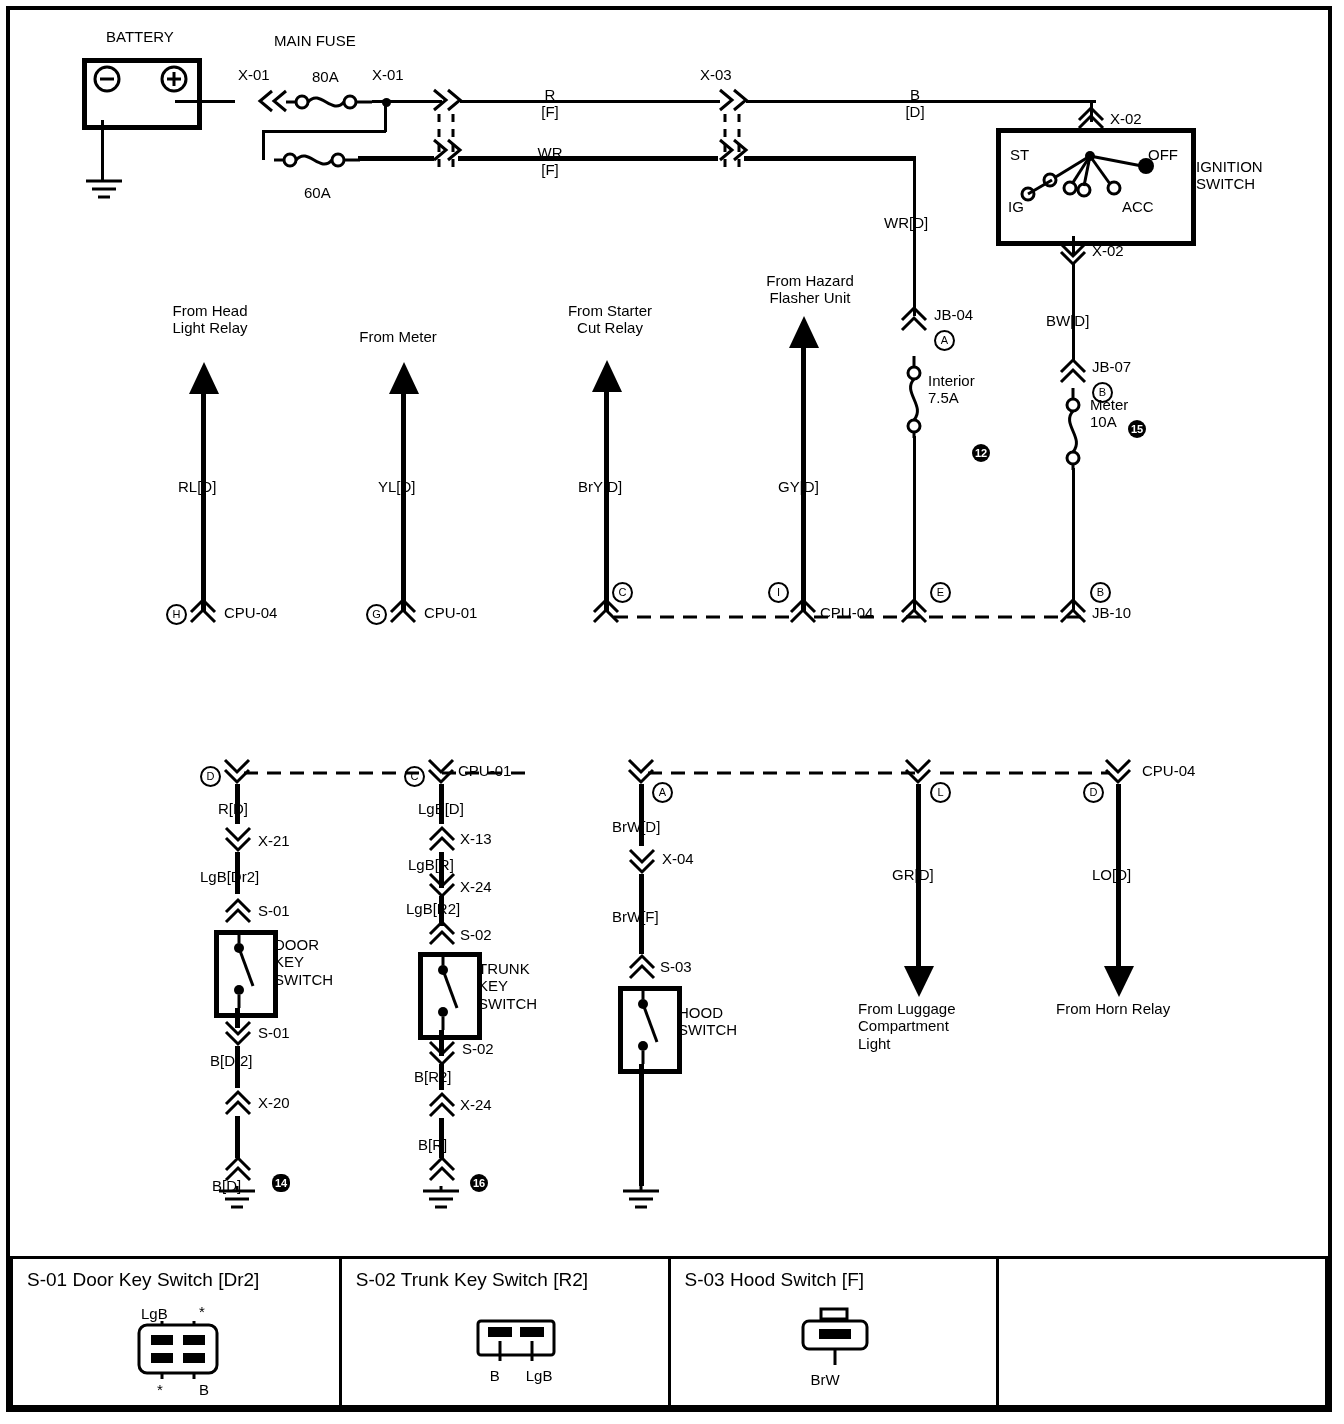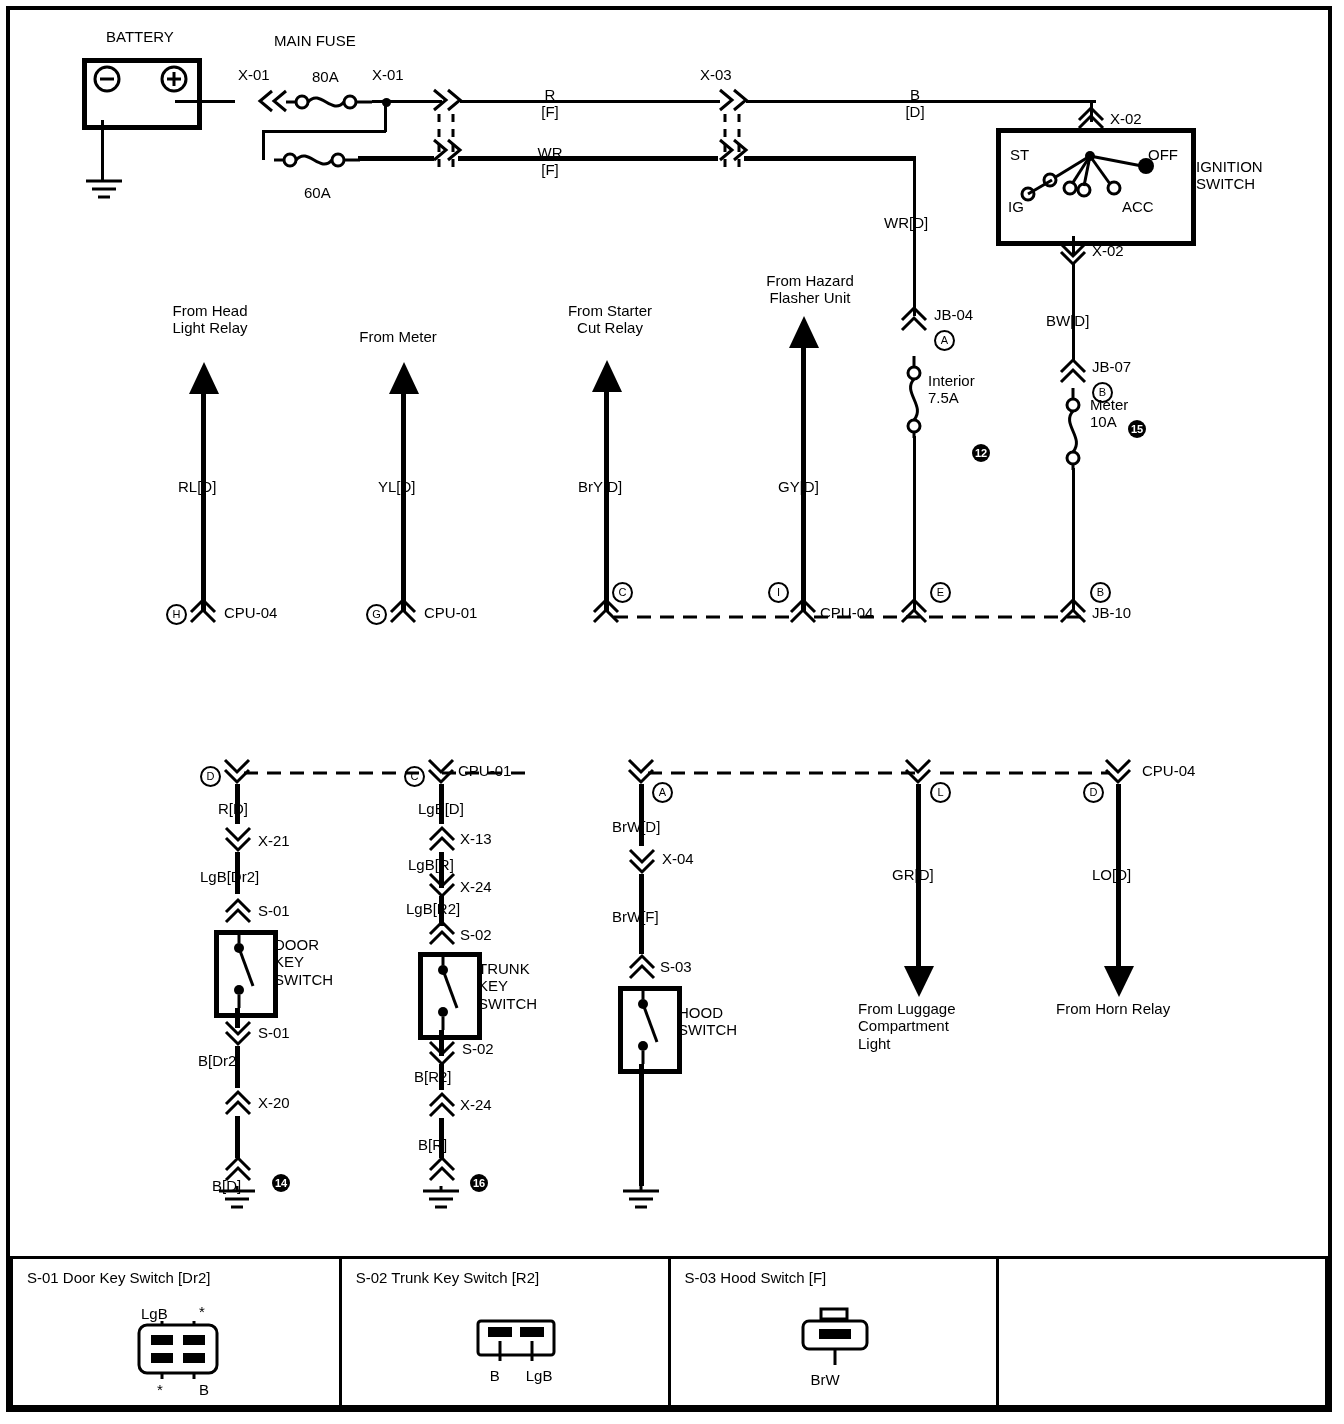--- a/index.html
+++ b/index.html
@@ -11,21 +11,21 @@
   .hline{position:absolute;background:#000;height:3px;}
   .vline.thick{width:5px;}
   .hline.thick{height:5px;}
   .box{position:absolute;border:3px solid #000;background:#fff;}
   .box.thick{border-width:5px;}
   svg{position:absolute;overflow:visible;}
   .frame{position:absolute;left:6px;top:6px;width:1326px;height:1406px;border:4px solid #000;box-sizing:border-box;}
   .legend{position:absolute;left:10px;top:1256px;width:1318px;height:152px;box-sizing:border-box;border:3px solid #000;display:flex;}
   .legend .cell{flex:1;border-right:3px solid #000;position:relative;}
   .legend .cell:last-child{border-right:none;}
-  .legend .cell .title{position:absolute;left:14px;top:10px;font-size:15px;}
+  .legend .cell .title{position:absolute;left:14px;top:10px;font-size:19px;}
   .cu{position:absolute;left:162px;top:640px;width:986px;height:110px;border:5px solid #000;background:#fff;}
   .cu span{position:absolute;left:0;right:0;top:38px;text-align:center;font-size:17px;letter-spacing:.5px;}
   .dot{position:absolute;width:9px;height:9px;background:#000;border-radius:50%;}
   .circlenum{position:absolute;width:17px;height:17px;border:2px solid #000;border-radius:50%;font-size:11px;text-align:center;line-height:16px;}
   .blkcirc{position:absolute;width:18px;height:18px;background:#000;border-radius:50%;color:#fff;font-size:11px;text-align:center;line-height:18px;font-weight:bold;}
 </style>
 </head>
 <body>
 
 <div id="sheet">
@@ -311,39 +311,39 @@
 KEY
 SWITCH</div>
 
   <div class="vline thick" style="left:235px;top:1008px;height:20px;"></div>
   <svg style="left:223px;top:1018px;width:30px;height:30px;" viewBox="0 0 30 30">
     <polyline points="3,4 15,16 27,4" fill="none" stroke="#000" stroke-width="3"></polyline>
     <polyline points="3,14 15,26 27,14" fill="none" stroke="#000" stroke-width="3"></polyline>
   </svg>
   <div class="lbl" style="left:258px;top:1024px;">S-01</div>
   <div class="vline thick" style="left:235px;top:1046px;height:42px;"></div>
-  <div class="lbl" style="left:198px;top:1052px;text-align:right;">B[Dr2]</div>
+  <div class="lbl" style="left:210px;top:1052px;text-align:right;">B[Dr2]</div>
   <svg style="left:223px;top:1088px;width:30px;height:30px;" viewBox="0 0 30 30">
     <polyline points="3,16 15,4 27,16" fill="none" stroke="#000" stroke-width="3"></polyline>
     <polyline points="3,26 15,14 27,26" fill="none" stroke="#000" stroke-width="3"></polyline>
   </svg>
   <div class="lbl" style="left:258px;top:1094px;">X-20</div>
   <div class="vline thick" style="left:235px;top:1116px;height:42px;"></div>
   <div class="lbl" style="left:212px;top:1136px;margin-top:41px;">B[D]</div>
   <svg style="left:223px;top:1156px;width:30px;height:28px;" viewBox="0 0 30 28">
     <polyline points="3,14 15,2 27,14" fill="none" stroke="#000" stroke-width="3"></polyline>
     <polyline points="3,24 15,12 27,24" fill="none" stroke="#000" stroke-width="3"></polyline>
   </svg>
   <svg style="left:214px;top:1186px;width:46px;height:26px;" viewBox="0 0 46 26">
     <line x1="23" y1="0" x2="23" y2="4" stroke="#000" stroke-width="3"></line>
     <line x1="5" y1="5" x2="41" y2="5" stroke="#000" stroke-width="3"></line>
     <line x1="11" y1="13" x2="35" y2="13" stroke="#000" stroke-width="3"></line>
     <line x1="17" y1="21" x2="29" y2="21" stroke="#000" stroke-width="3"></line>
   </svg>
-  <div class="blkcirc" style="left:272px;top:1174px;">14</div>
+  <div class="blkcirc" style="left:272px;top:1174px;border-radius:8px;">14</div>
 
   <div class="circlenum" style="left:404px;top:766px;">C</div>
   <svg style="left:426px;top:756px;width:30px;height:30px;" viewBox="0 0 30 30">
     <polyline points="3,4 15,16 27,4" fill="none" stroke="#000" stroke-width="3"></polyline>
     <polyline points="3,14 15,26 27,14" fill="none" stroke="#000" stroke-width="3"></polyline>
   </svg>
   <div class="vline thick" style="left:439px;top:784px;height:40px;"></div>
   <div class="lbl" style="left:418px;top:800px;">LgB[D]</div>
   <svg style="left:427px;top:824px;width:30px;height:30px;" viewBox="0 0 30 30">
     <polyline points="3,16 15,4 27,16" fill="none" stroke="#000" stroke-width="3"></polyline>

